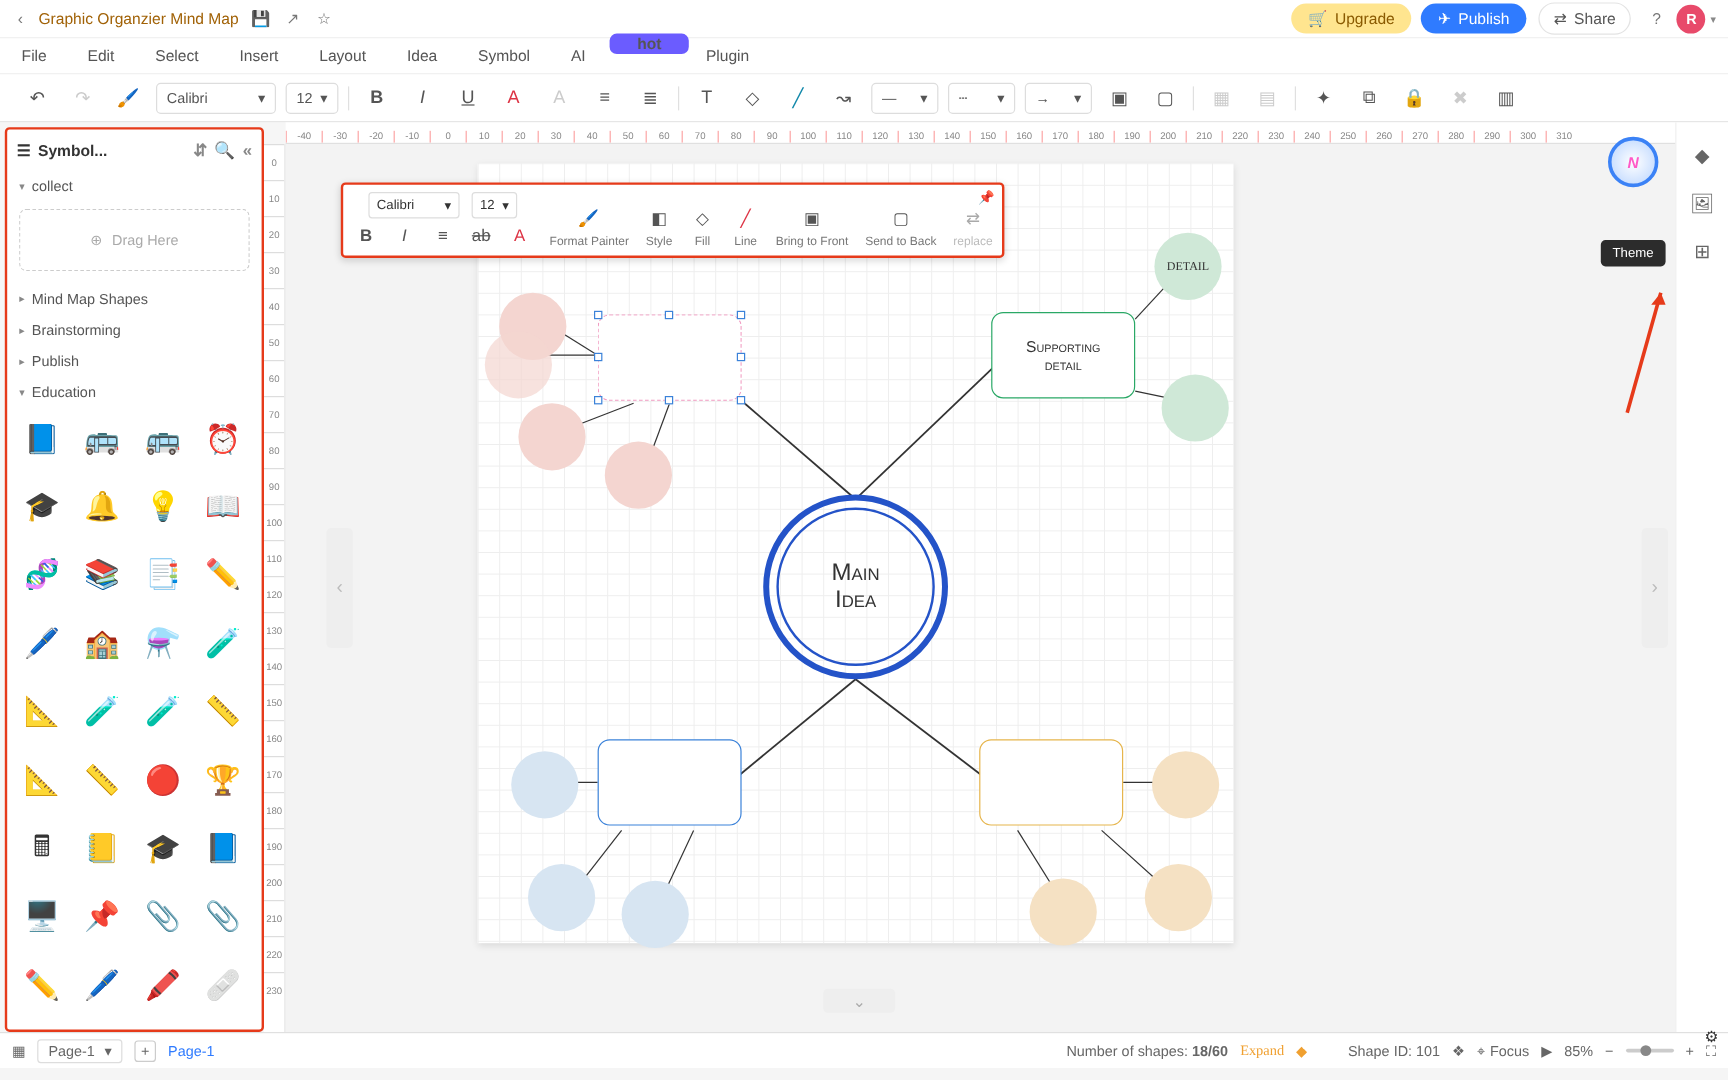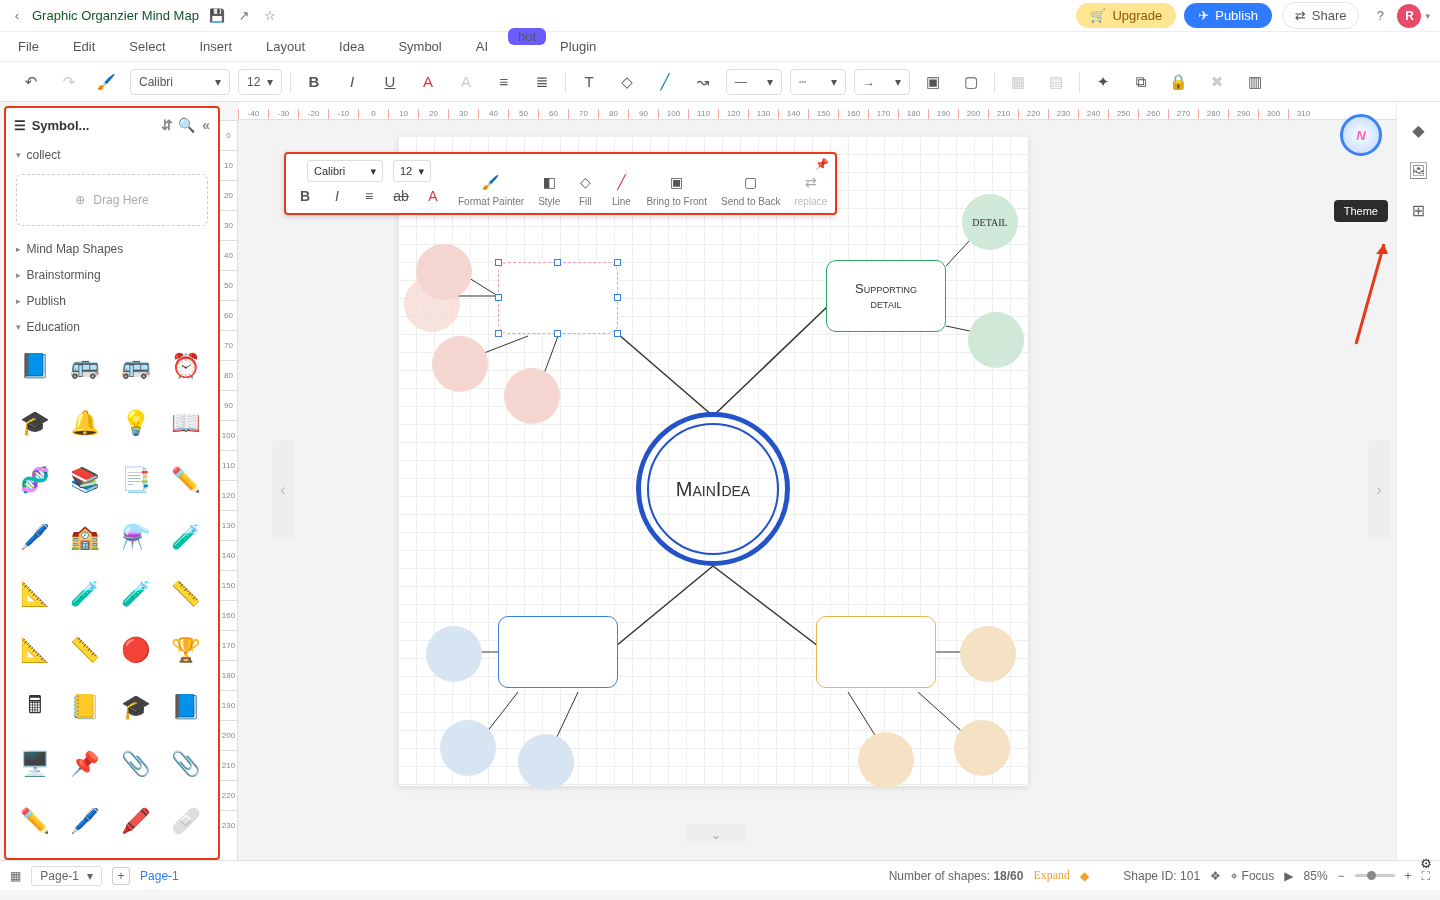--- a/index.html
+++ b/index.html
@@ -1,29 +1,29 @@
 <!DOCTYPE html>
 <html><head>
 <meta charset="utf-8">
 <style>
 * { margin:0; padding:0; box-sizing:border-box; font-family:-apple-system,BlinkMacSystemFont,"Segoe UI",Arial,sans-serif; }
 body { width:1440px; height:900px; background:#f5f5f5; overflow:hidden; position:relative; font-size:13px; color:#333; }
 .titlebar { height:32px; background:#fff; display:flex; align-items:center; padding:0 4px; border-bottom:1px solid #eee; }
 .titlebar .back,.titlebar .icn { width:26px; height:26px; display:flex; align-items:center; justify-content:center; color:#777; cursor:pointer; border-radius:4px; }
-.doc-title { font-size:13px; color:#14532d; margin-left:2px; margin-right:6px; }
+.doc-title { font-size:13px; color:#a16207; margin-left:2px; margin-right:6px; }
 .tb-spacer { flex:1; }
 .btn-upgrade { background:#ffe58f; color:#8a5a00; border:none; padding:5px 14px; border-radius:14px; font-size:13px; display:flex; align-items:center; gap:6px; cursor:pointer; margin-right:8px; }
 .btn-publish { background:#2f7bff; color:#fff; border:none; padding:5px 14px; border-radius:14px; font-size:13px; display:flex; align-items:center; gap:6px; cursor:pointer; margin-right:10px; }
 .btn-share { background:#fff; border:1px solid #e3e3e3; padding:5px 12px; border-radius:14px; font-size:13px; display:flex; align-items:center; gap:6px; cursor:pointer; margin-right:8px; color:#555; }
 .avatar { width:24px; height:24px; border-radius:50%; background:#e84a6a; color:#fff; display:flex; align-items:center; justify-content:center; font-size:12px; font-weight:600; margin:0 4px; }
 .chev-sm { font-size:9px; color:#888; margin-right:6px; }
 
 .menubar { height:30px; background:#fff; display:flex; align-items:center; padding:0 18px; gap:34px; border-bottom:1px solid #eee; }
 .menubar span { font-size:13px; color:#555; cursor:pointer; position:relative; }
-.hot-badge { position:absolute; top:-10px; right:-20px; background:#6b5cff; color:#fff; font-size:9px; padding:1px 10px; border-radius:6px; }
+.hot-badge { position:absolute; top:-10px; right:-20px; background:#6b5cff; color:#fff; font-size:9px; padding:1px 23px; border-radius:6px;font-weight:bold; }
 
 .toolbar { height:40px; background:#fff; display:flex; align-items:center; padding:0 16px; gap:8px; border-bottom:1px solid #e0e0e0; }
 .toolbar .tbtn,.toolbar .divv { height:28px; display:flex; align-items:center; justify-content:center; color:#555; }
 .toolbar .tbtn { width:30px; cursor:pointer; border-radius:3px; font-size:15px; }
 .toolbar .sel { border:1px solid #ddd; border-radius:4px; height:26px; display:flex; align-items:center; padding:0 8px; gap:6px; font-size:12px; color:#555; cursor:pointer; }
 .toolbar .sel.wide{width:100px;justify-content:space-between;}
 .toolbar .sel.nar{width:44px;justify-content:space-between;}
 .toolbar .divv::before{content:"";width:1px;height:20px;background:#e0e0e0;}
 
 .main { height:758px; display:flex; background:#f6f6f6; }
@@ -46,21 +46,21 @@
 .page{ position:absolute; left:160px; top:16px; width:630px; height:650px; background:#fff; box-shadow:0 2px 6px rgba(0,0,0,.1);
   background-image:linear-gradient(#eee 1px,transparent 1px),linear-gradient(90deg,#eee 1px,transparent 1px); background-size:18px 18px; }
 
 .float-toolbar{ position:absolute; left:46px; top:32px; background:#fff; border:2px solid #e63a1a; border-radius:4px; padding:6px 8px; display:flex; align-items:flex-end; gap:14px; z-index:50; box-shadow:0 2px 6px rgba(0,0,0,.15);}
 .float-toolbar .grp{display:flex;flex-direction:column;align-items:center;gap:3px;}
 .float-toolbar .grp .row{display:flex;gap:10px;align-items:center;}
 .float-toolbar .lbl{font-size:10px;color:#777;}
 .float-toolbar .bti{width:22px;height:22px;display:flex;align-items:center;justify-content:center;font-size:14px;color:#555;cursor:pointer;}
 .float-toolbar .ftsel{border:1px solid #ddd;border-radius:3px;height:22px;padding:0 6px;display:flex;align-items:center;gap:5px;font-size:11px;}
 .float-toolbar .pin{position:absolute;top:4px;right:6px;font-size:11px;color:#aaa;cursor:pointer;}
-.node-main{position:absolute;left:238px;top:276px;width:154px;height:154px;border-radius:50%;border:5px solid #2453c8;display:flex;align-items:center;justify-content:center;flex-direction:row;font-family:Georgia,serif;font-size:20px;color:#333;}
+.node-main{position:absolute;left:238px;top:276px;width:154px;height:154px;border-radius:50%;border:5px solid #2453c8;display:flex;align-items:center;justify-content:center;flex-direction:column;font-family:Georgia,serif;font-size:20px;color:#333;}
 .node-main::before{content:"";position:absolute;inset:6px;border:2px solid #2453c8;border-radius:50%;}
 .node-box{position:absolute;width:120px;height:72px;border-radius:10px;background:#fff;display:flex;align-items:center;justify-content:center;font-family:Georgia,serif;font-size:14px;text-align:center;}
 .node-box.sel{border:1px dashed #f19ac1;}
 .node-support{border:1.5px solid #2aa866;left:428px;top:124px;flex-direction:column;font-size:13px;}
 .node-blue{border:1.5px solid #3b82d9;left:100px;top:480px;}
 .node-yel{border:1.5px solid #e6b54c;left:418px;top:480px;}
 .circle{position:absolute;width:56px;height:56px;border-radius:50%;}
 .c-pink{background:#f4d5d0;}.c-green{background:#cfe8d7;}.c-lblue{background:#d7e5f2;}.c-orange{background:#f5e1c3;}
 .handle{position:absolute;width:7px;height:7px;background:#fff;border:1px solid #3b82d9;}
 

